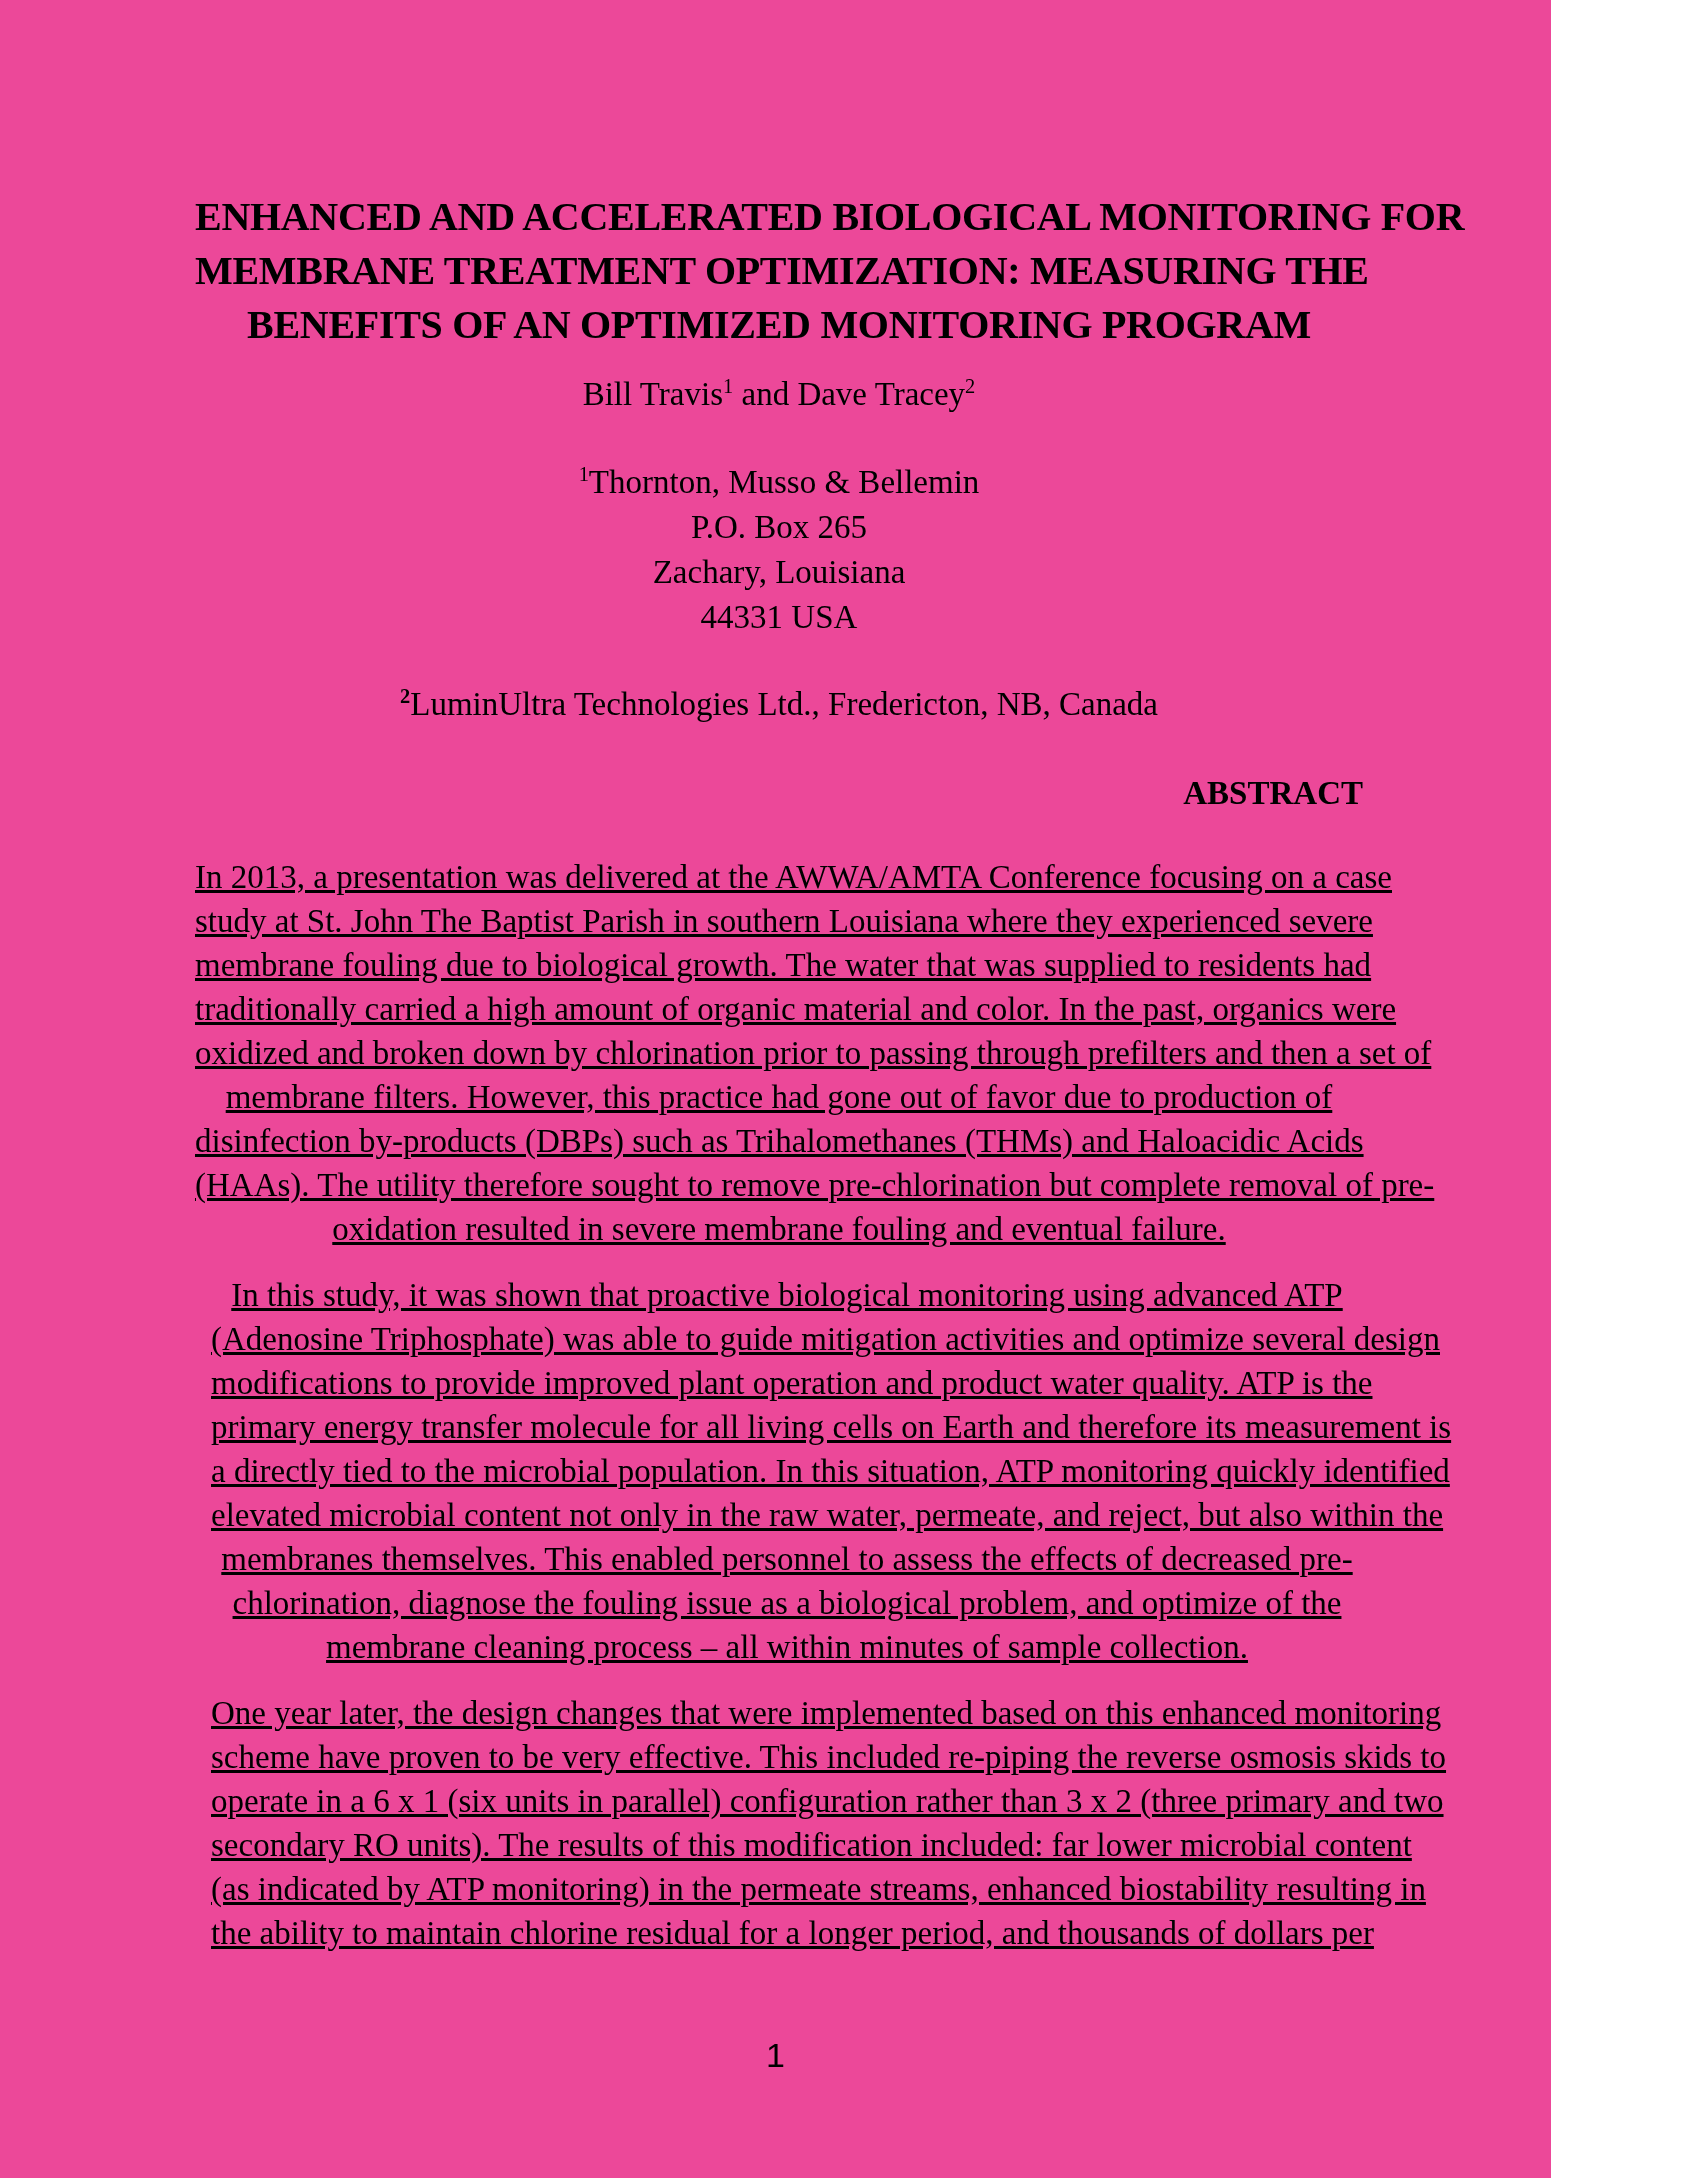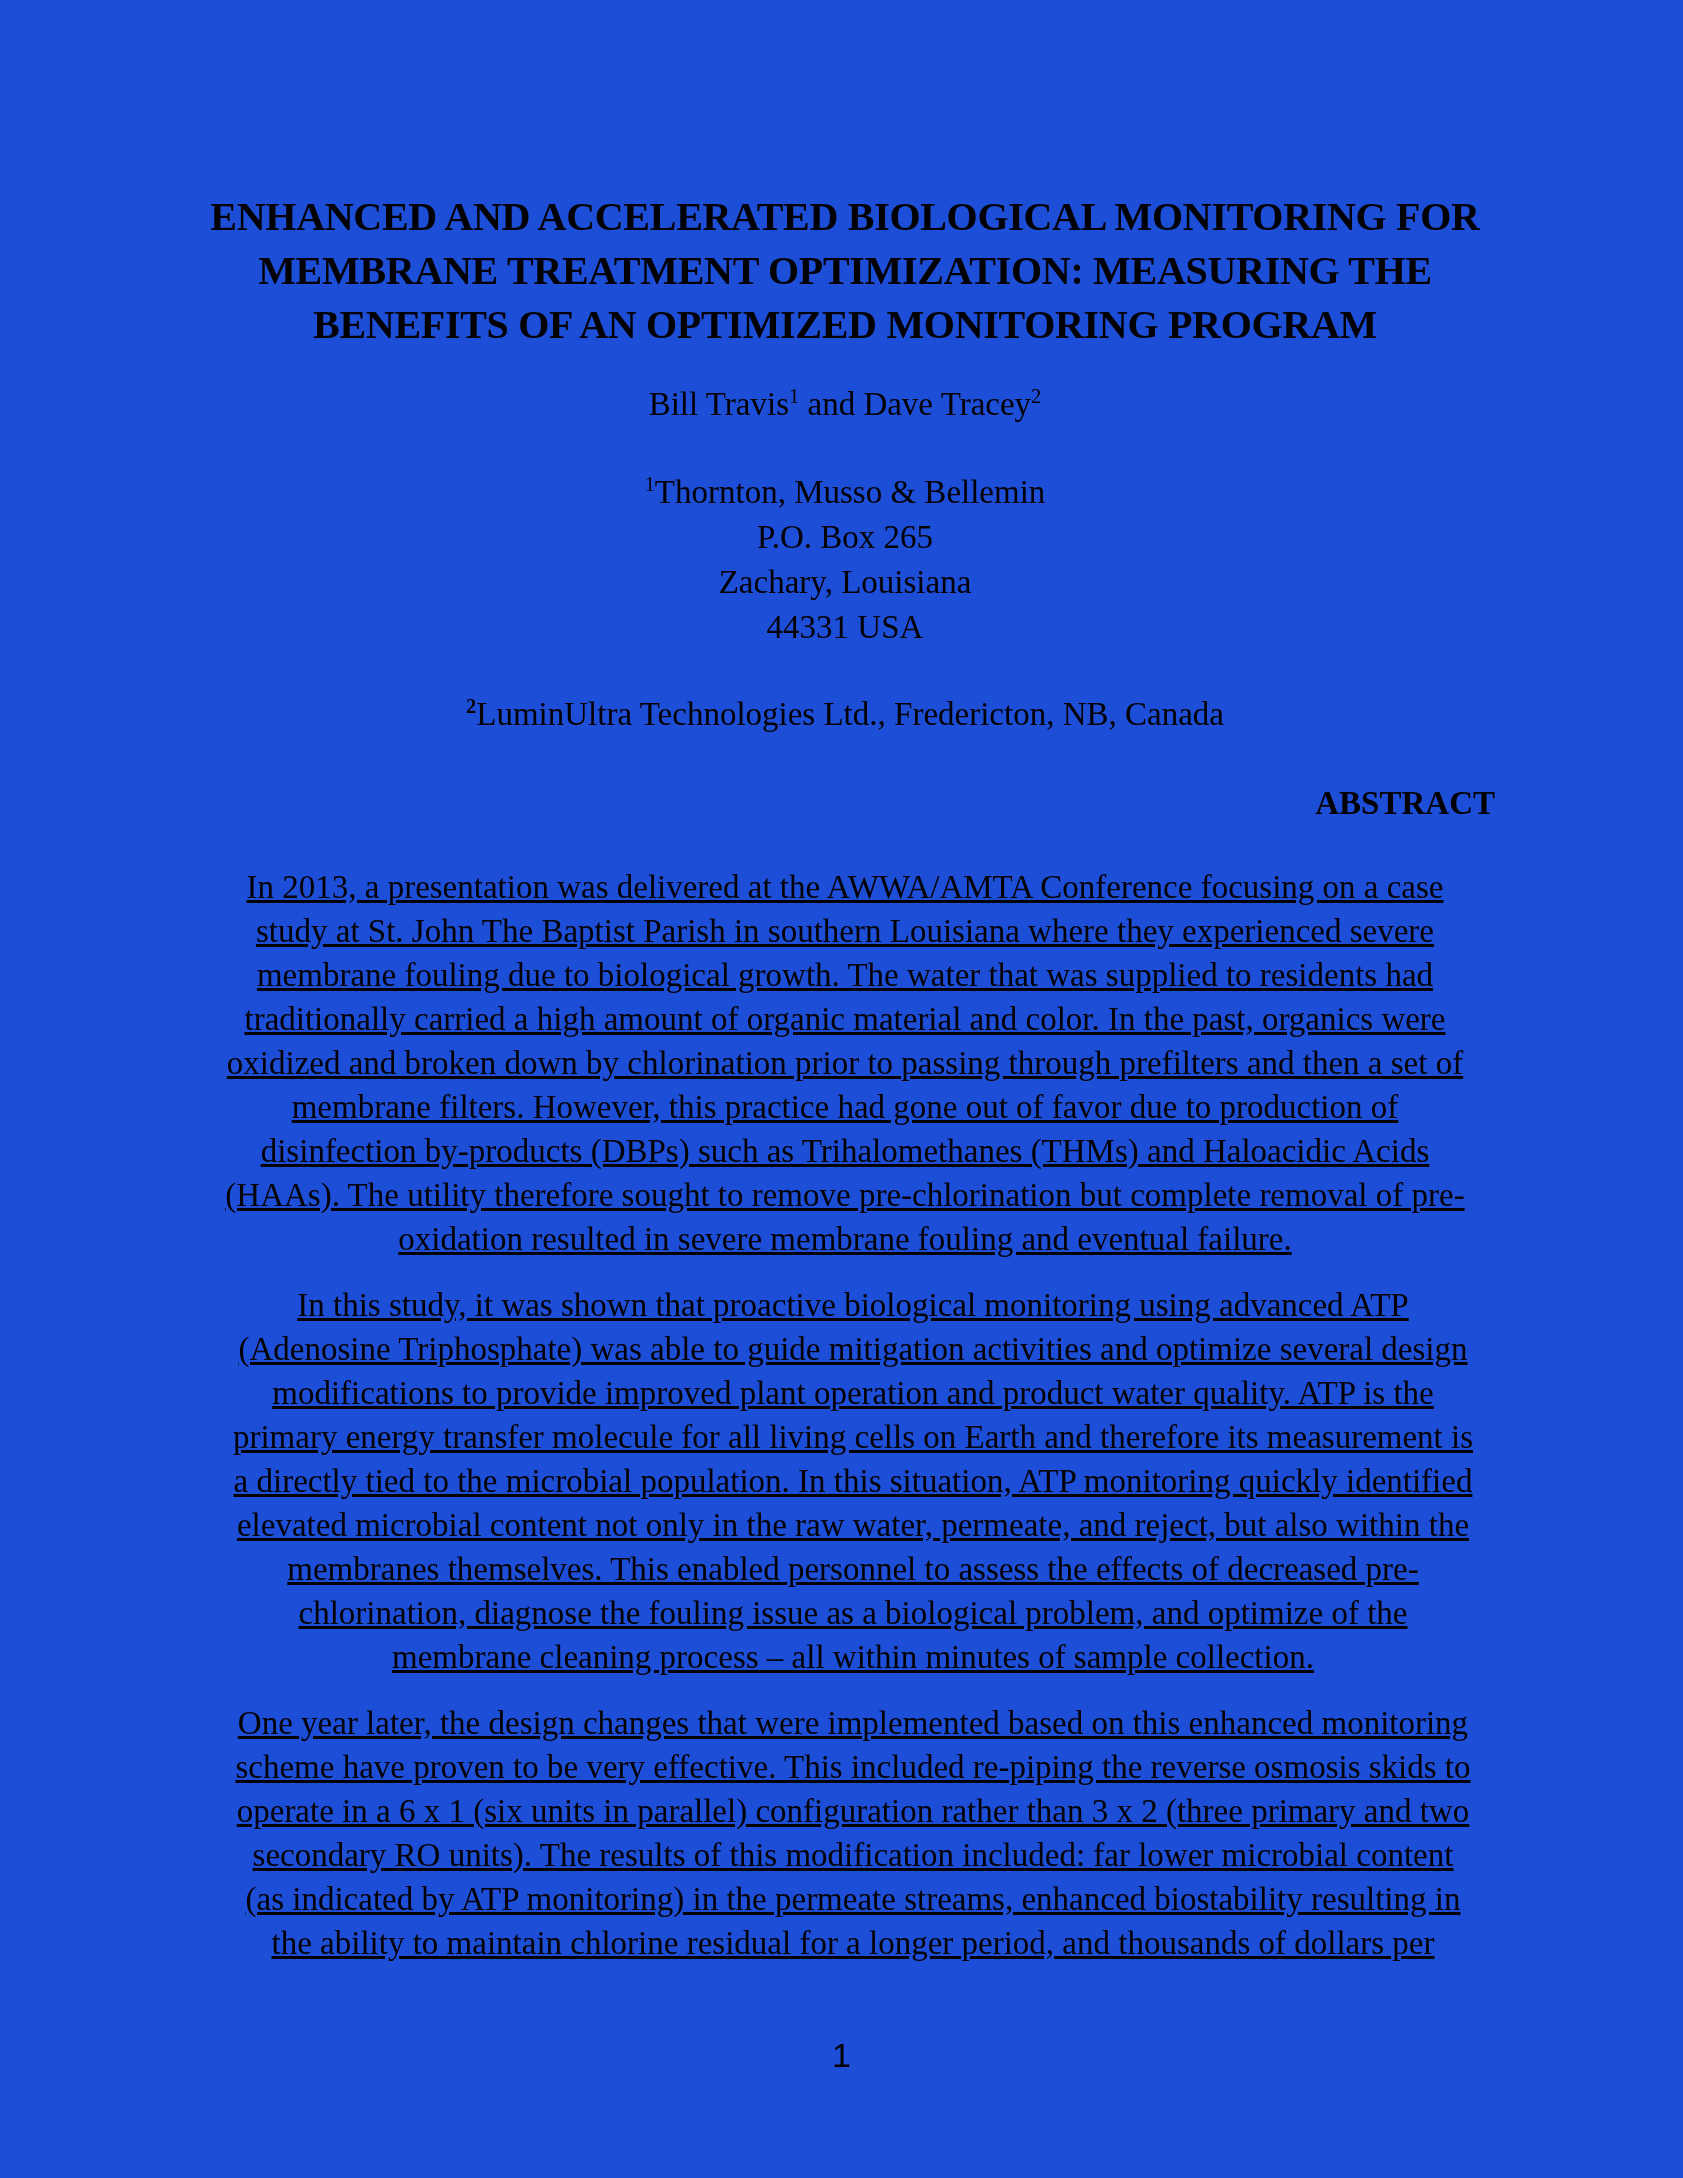--- a/index.html
+++ b/index.html
@@ -1,38 +1,38 @@
 <!DOCTYPE html>
 <html><head>
 <meta charset="utf-8">
 <style>
   html, body { margin: 0; padding: 0; background: #ffffff; }
   .page {
     position: relative;
-    width: 1683px;
+    width: 1551px;
     height: 2178px;
     box-sizing: border-box;
     padding: 0 188px 0 195px;
-    background: #1d4ed8;
+    background: #ec4899;
     color: #000000;
     font-family: "Liberation Serif", serif;
     font-size: 33px;
     overflow: hidden;
   }
   .title {
     margin: 190px 0 0 0;
     font-size: 40px;
     line-height: 54px;
     font-weight: bold;
     text-align: center;
     white-space: pre;
     letter-spacing: -0.3px;
   }
   .authors {
-    margin-top: 30px;
+    margin-top: 20px;
     text-align: center;
     line-height: 44px;
   }
   sup.fnmark {
     font-size: 0.62em;
     line-height: 0;
     vertical-align: super;
   }
   .affiliation { text-align: center; }
   .aff1 { margin-top: 44px; line-height: 45px; }

